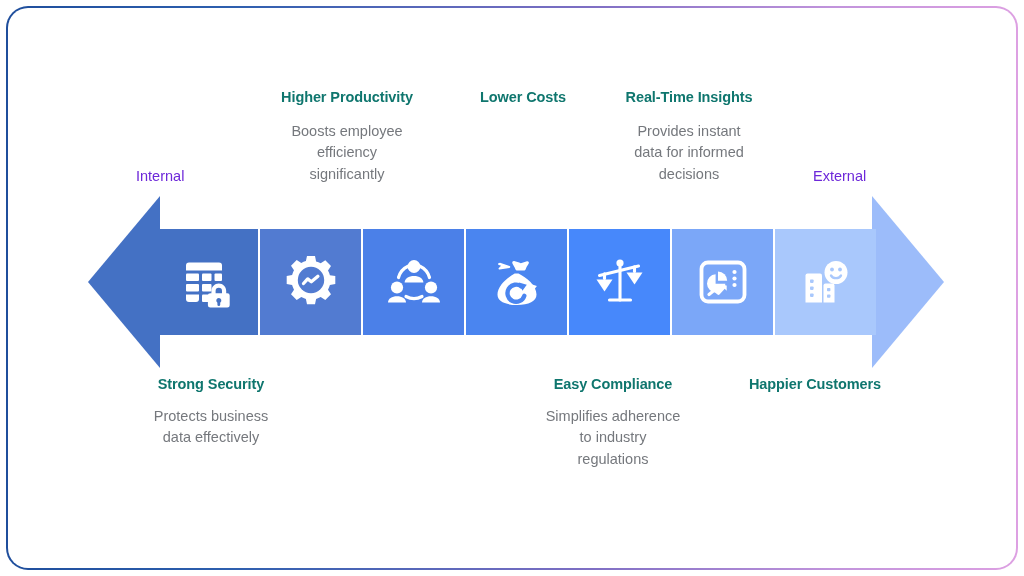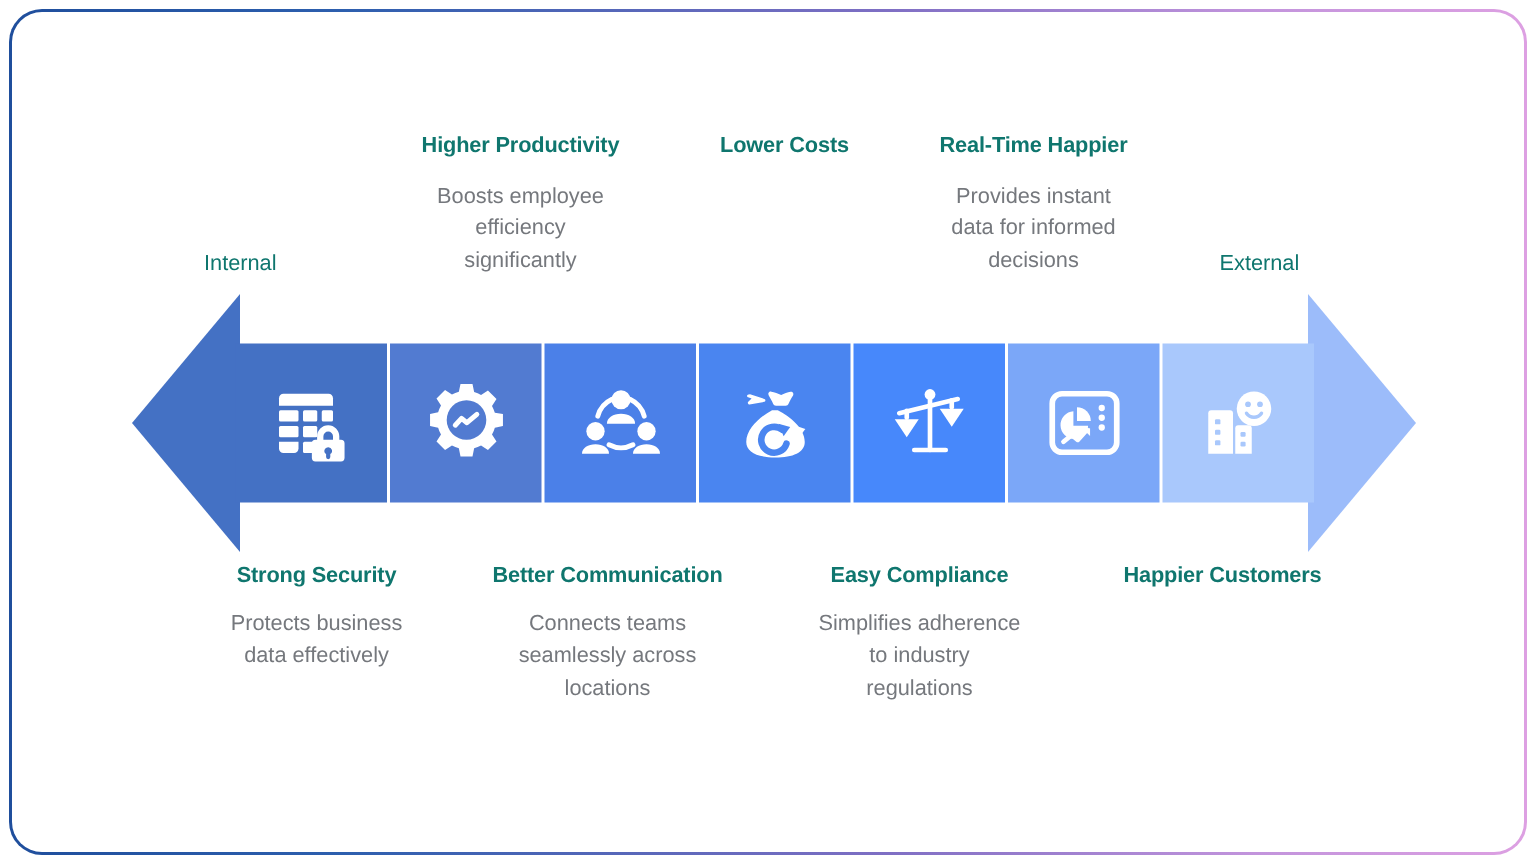--- a/index.html
+++ b/index.html
@@ -98,21 +98,21 @@
     font-weight: normal;
     color: #75787d;
     line-height: 1.48;
     text-align: center;
   }
   .label-block.top .label-desc { margin-top: 16px; }
 
   .endpoint-label {
     position: absolute;
     font-size: 14.5px;
-    color: #0f766e;
+    color: #6d28d9;
     white-space: nowrap;
   }
 </style>
 </head>
 <body>
 
 <div id="frame">
 
   <div id="border-frame">
     <div id="border-inner"></div>
@@ -128,38 +128,32 @@
       <div class="label-desc" style="white-space:pre-line;">Boosts employee
 efficiency
 significantly</div>
     </div>
 
     <div class="label-block top" style="left:432px; top:89px; width:182px;">
       <div class="label-title">Lower Costs</div>
     </div>
 
     <div class="label-block top" style="left:598px; top:89px; width:182px;">
-      <div class="label-title">Real-Time Happier</div>
+      <div class="label-title">Real-Time Insights</div>
       <div class="label-desc" style="white-space:pre-line;">Provides instant
 data for informed
 decisions</div>
     </div>
 
     <div class="label-block bottom" style="left:120px; top:376px; width:182px;">
       <div class="label-title">Strong Security</div>
       <div class="label-desc" style="white-space:pre-line;">Protects business
 data effectively</div>
     </div>
 
-    <div class="label-block bottom" style="left:314px; top:376px; width:182px;">
-      <div class="label-title">Better Communication</div>
-      <div class="label-desc" style="white-space:pre-line;">Connects teams
-seamlessly across
-locations</div>
-    </div>
 
     <div class="label-block bottom" style="left:522px; top:376px; width:182px;">
       <div class="label-title">Easy Compliance</div>
       <div class="label-desc" style="white-space:pre-line;">Simplifies adherence
 to industry
 regulations</div>
     </div>
 
     <div class="label-block bottom" style="left:724px; top:376px; width:182px;">
       <div class="label-title">Happier Customers</div>

